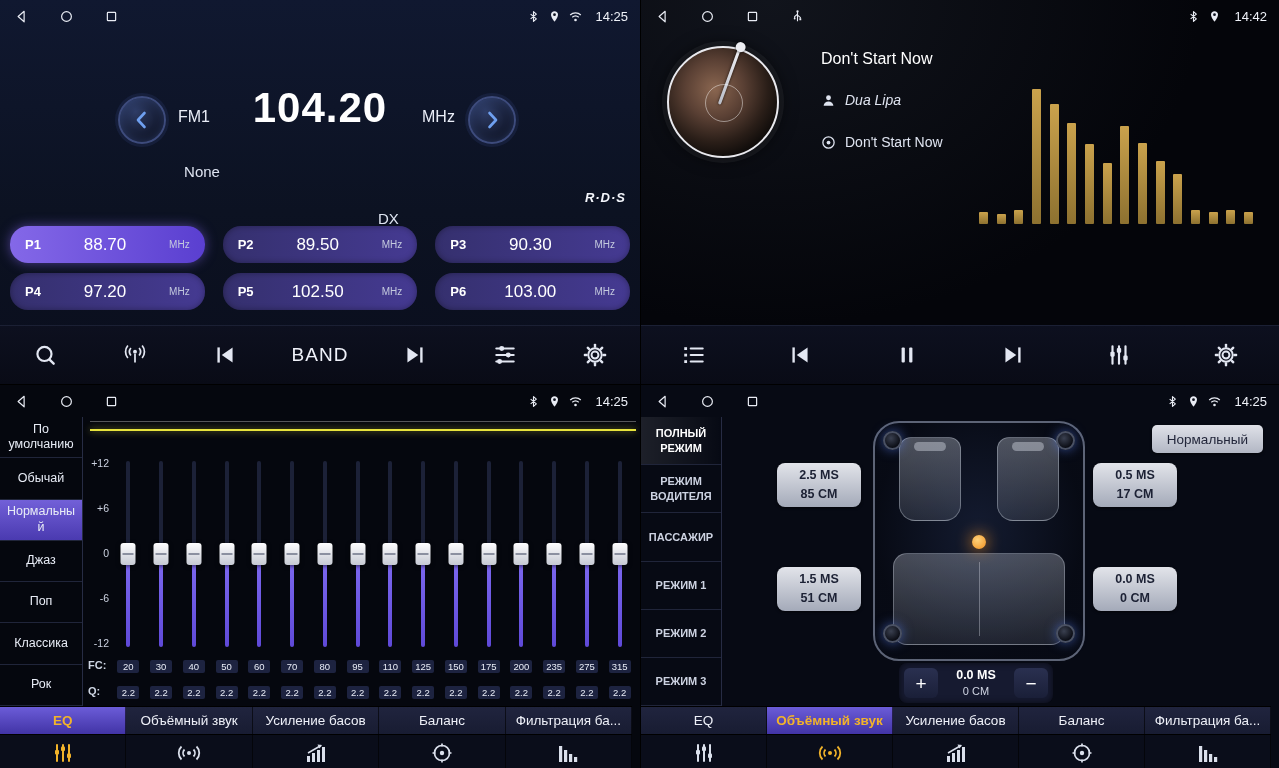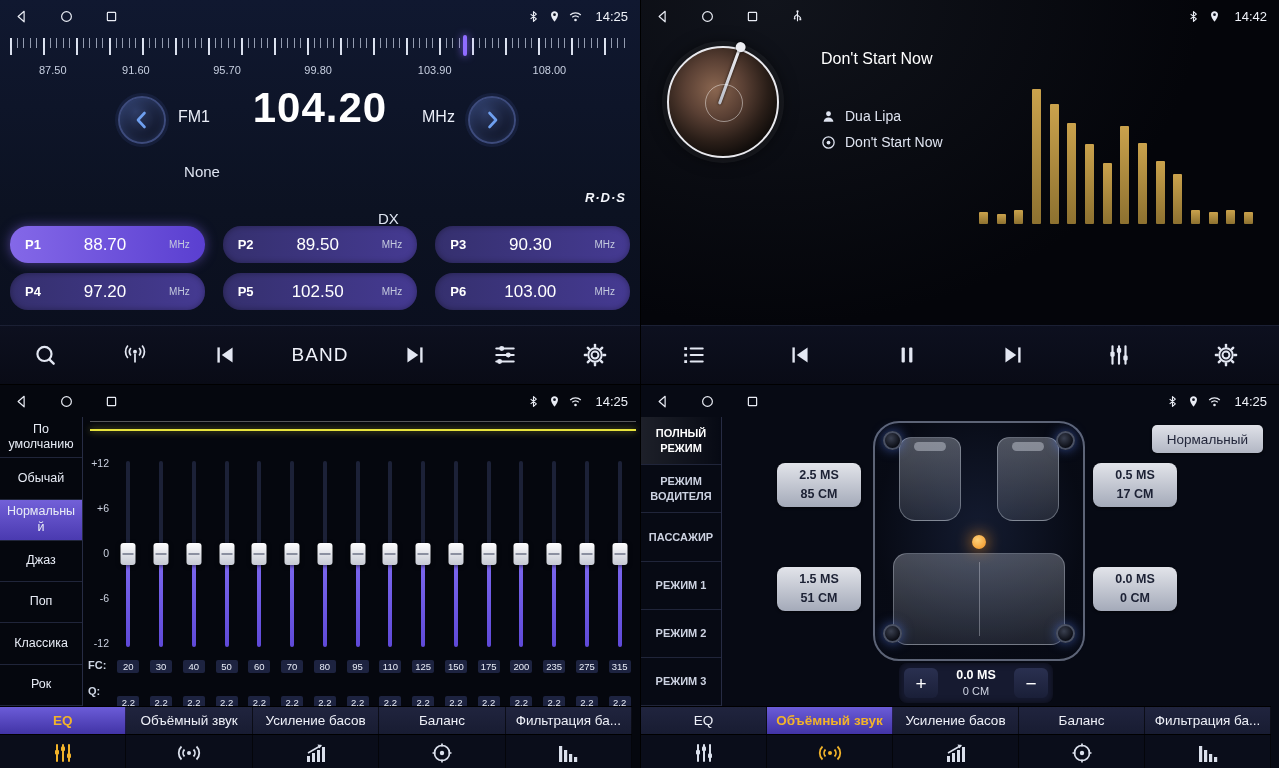--- a/index.html
+++ b/index.html
@@ -194,35 +194,20 @@
             <circle cx="8" cy="5.8" r="1.7" fill="#10131f"></circle>
           </svg>
         <svg viewBox="0 0 16 16">
             <path d="M1.5 6.2 A9 9 0 0 1 14.5 6.2 M4 9 A6 6 0 0 1 12 9" fill="none" stroke="#e9ecf4" stroke-width="1.5"></path>
             <circle cx="8" cy="12.3" r="1.6" fill="#e9ecf4"></circle>
           </svg>
         <span class="stat-time">14:25</span>
       </div>
     </div>
 
-    <div class="ruler">
-      <div class="ticks">
-          <div class="minor"></div>
-          <div class="major"></div>
-        </div>
-      <div id="radio-scale-labels">
-          <span class="scale-label" style="left: 6.9%;">87.50</span>
-          <span class="scale-label" style="left: 20.3%;">91.60</span>
-          <span class="scale-label" style="left: 35%;">95.70</span>
-          <span class="scale-label" style="left: 49.7%;">99.80</span>
-          <span class="scale-label" style="left: 68.5%;">103.90</span>
-          <span class="scale-label" style="left: 87%;">108.00</span>
-        </div>
-      <div class="tuner-pointer" id="radio-pointer" style="left: 73.4%;"></div>
-    </div>
 
     <button class="nav-circle" style="left:118px;top:96px;">
       <svg viewBox="0 0 24 24">
           <path d="M14.5 5 L8 12 L14.5 19" fill="none" stroke="#6fa0f0" stroke-width="2.6" stroke-linecap="round" stroke-linejoin="round"></path>
         </svg>
     </button>
     <div class="band-label">FM1</div>
     <div class="freq-big">104.20</div>
     <div class="unit-label">MHz</div>
     <button class="nav-circle" style="left:468px;top:96px;">
@@ -360,21 +345,21 @@
           </svg>
         <span class="stat-time">14:42</span>
       </div>
     </div>
 
     <div class="disc">
       <div class="tone-arm"></div>
     </div>
 
     <div class="pl-title">Don't Start Now</div>
-    <div class="pl-row" style="top:108px;">
+    <div class="pl-row" style="top:92px;font-style:italic;">
       <svg viewBox="0 0 16 16" fill="#dfe4f0">
           <circle cx="8" cy="5" r="2.6"></circle>
           <path d="M2.8 13.6 a5.2 4.6 0 0 1 10.4 0 Z"></path>
         </svg>
       <span>Dua Lipa</span>
     </div>
     <div class="pl-row" style="top:134px;">
       <svg viewBox="0 0 16 16">
           <circle cx="8" cy="8" r="6" fill="none" stroke="#dfe4f0" stroke-width="1.4"></circle>
           <circle cx="8" cy="8" r="2" fill="#dfe4f0"></circle>
@@ -626,21 +611,21 @@
             <span class="chip">235</span>
           </div>
           <div class="chip-cell">
             <span class="chip">275</span>
           </div>
           <div class="chip-cell">
             <span class="chip">315</span>
           </div>
         </div>
       <span class="chip-label" style="top:268px;">Q:</span>
-      <div class="chip-row" id="eq-q-row" style="top:276px;">
+      <div class="chip-row" id="eq-q-row" style="top:266px;">
           <div class="chip-cell">
             <span class="chip">2.2</span>
           </div>
           <div class="chip-cell">
             <span class="chip">2.2</span>
           </div>
           <div class="chip-cell">
             <span class="chip">2.2</span>
           </div>
           <div class="chip-cell">

